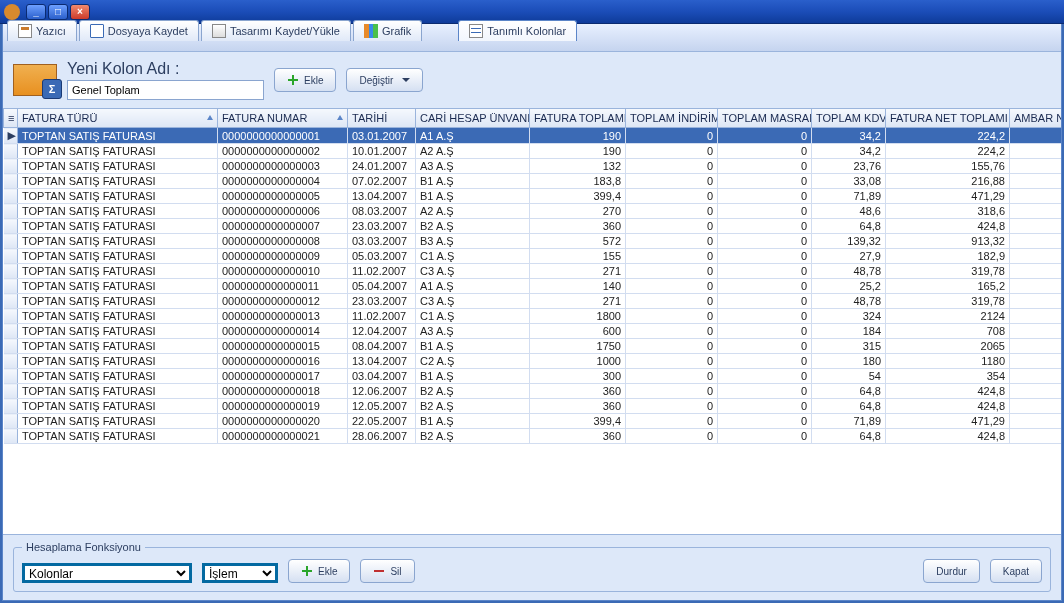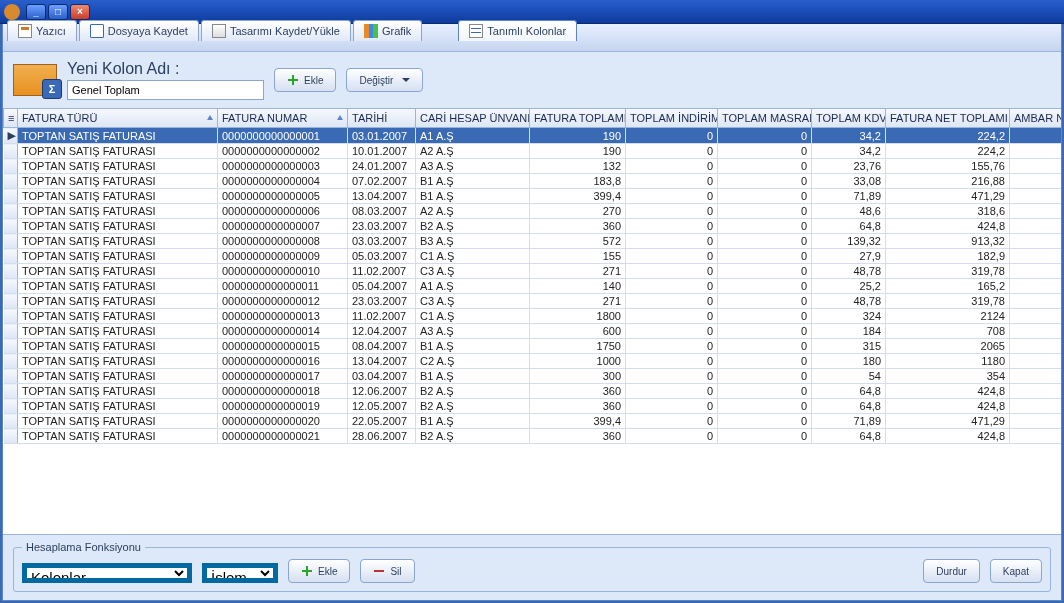--- a/index.html
+++ b/index.html
@@ -240,22 +240,22 @@
     align-items: flex-end;
     gap: 10px;
   }
   .bottom legend {
     font-size: 11px;
     color: #2c3e60;
     padding: 0 4px;
   }
   .bottom select {
     height: 20px;
-    border: 5px solid #0369a1;
-    font-size: 15px;
+    border: 3px solid #0369a1;
+    font-size: 12px;
     background: #fff;
     min-width: 70px;
   }
   .bottom .spacer { flex: 1; }
 </style>
 </head>
 <body>
 
 <div class="titlebar">
   <span class="icon"></span>

